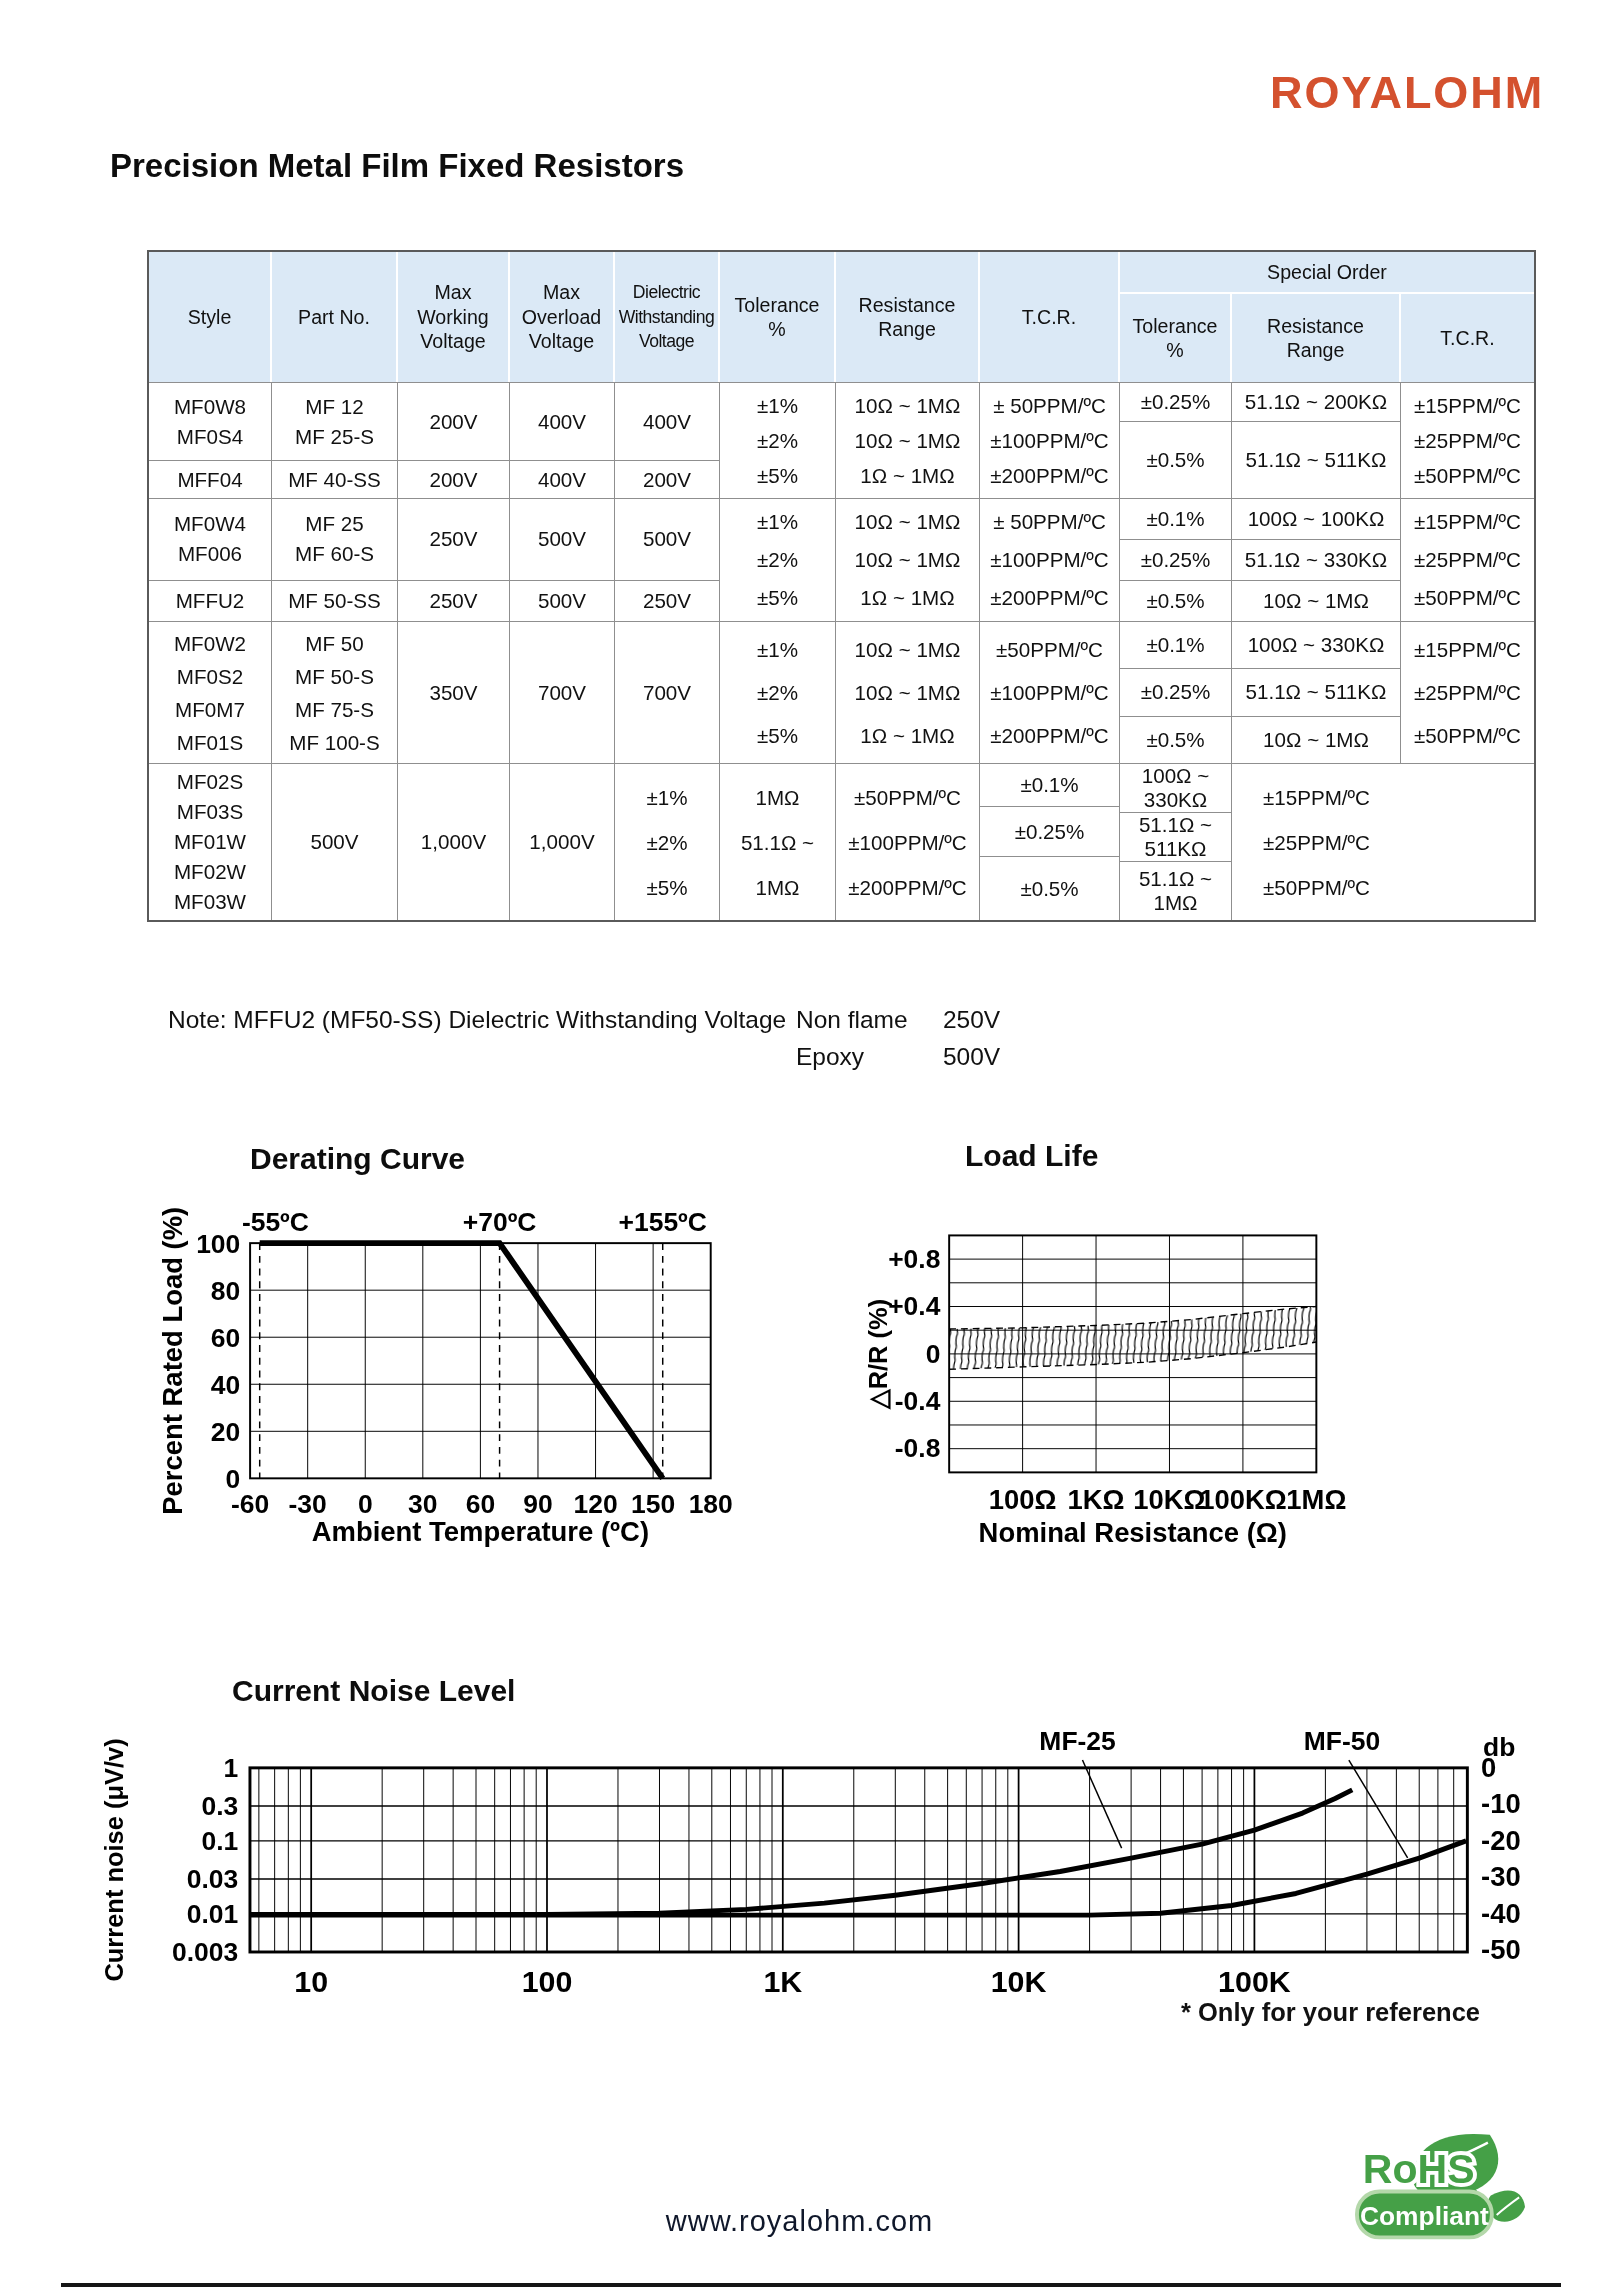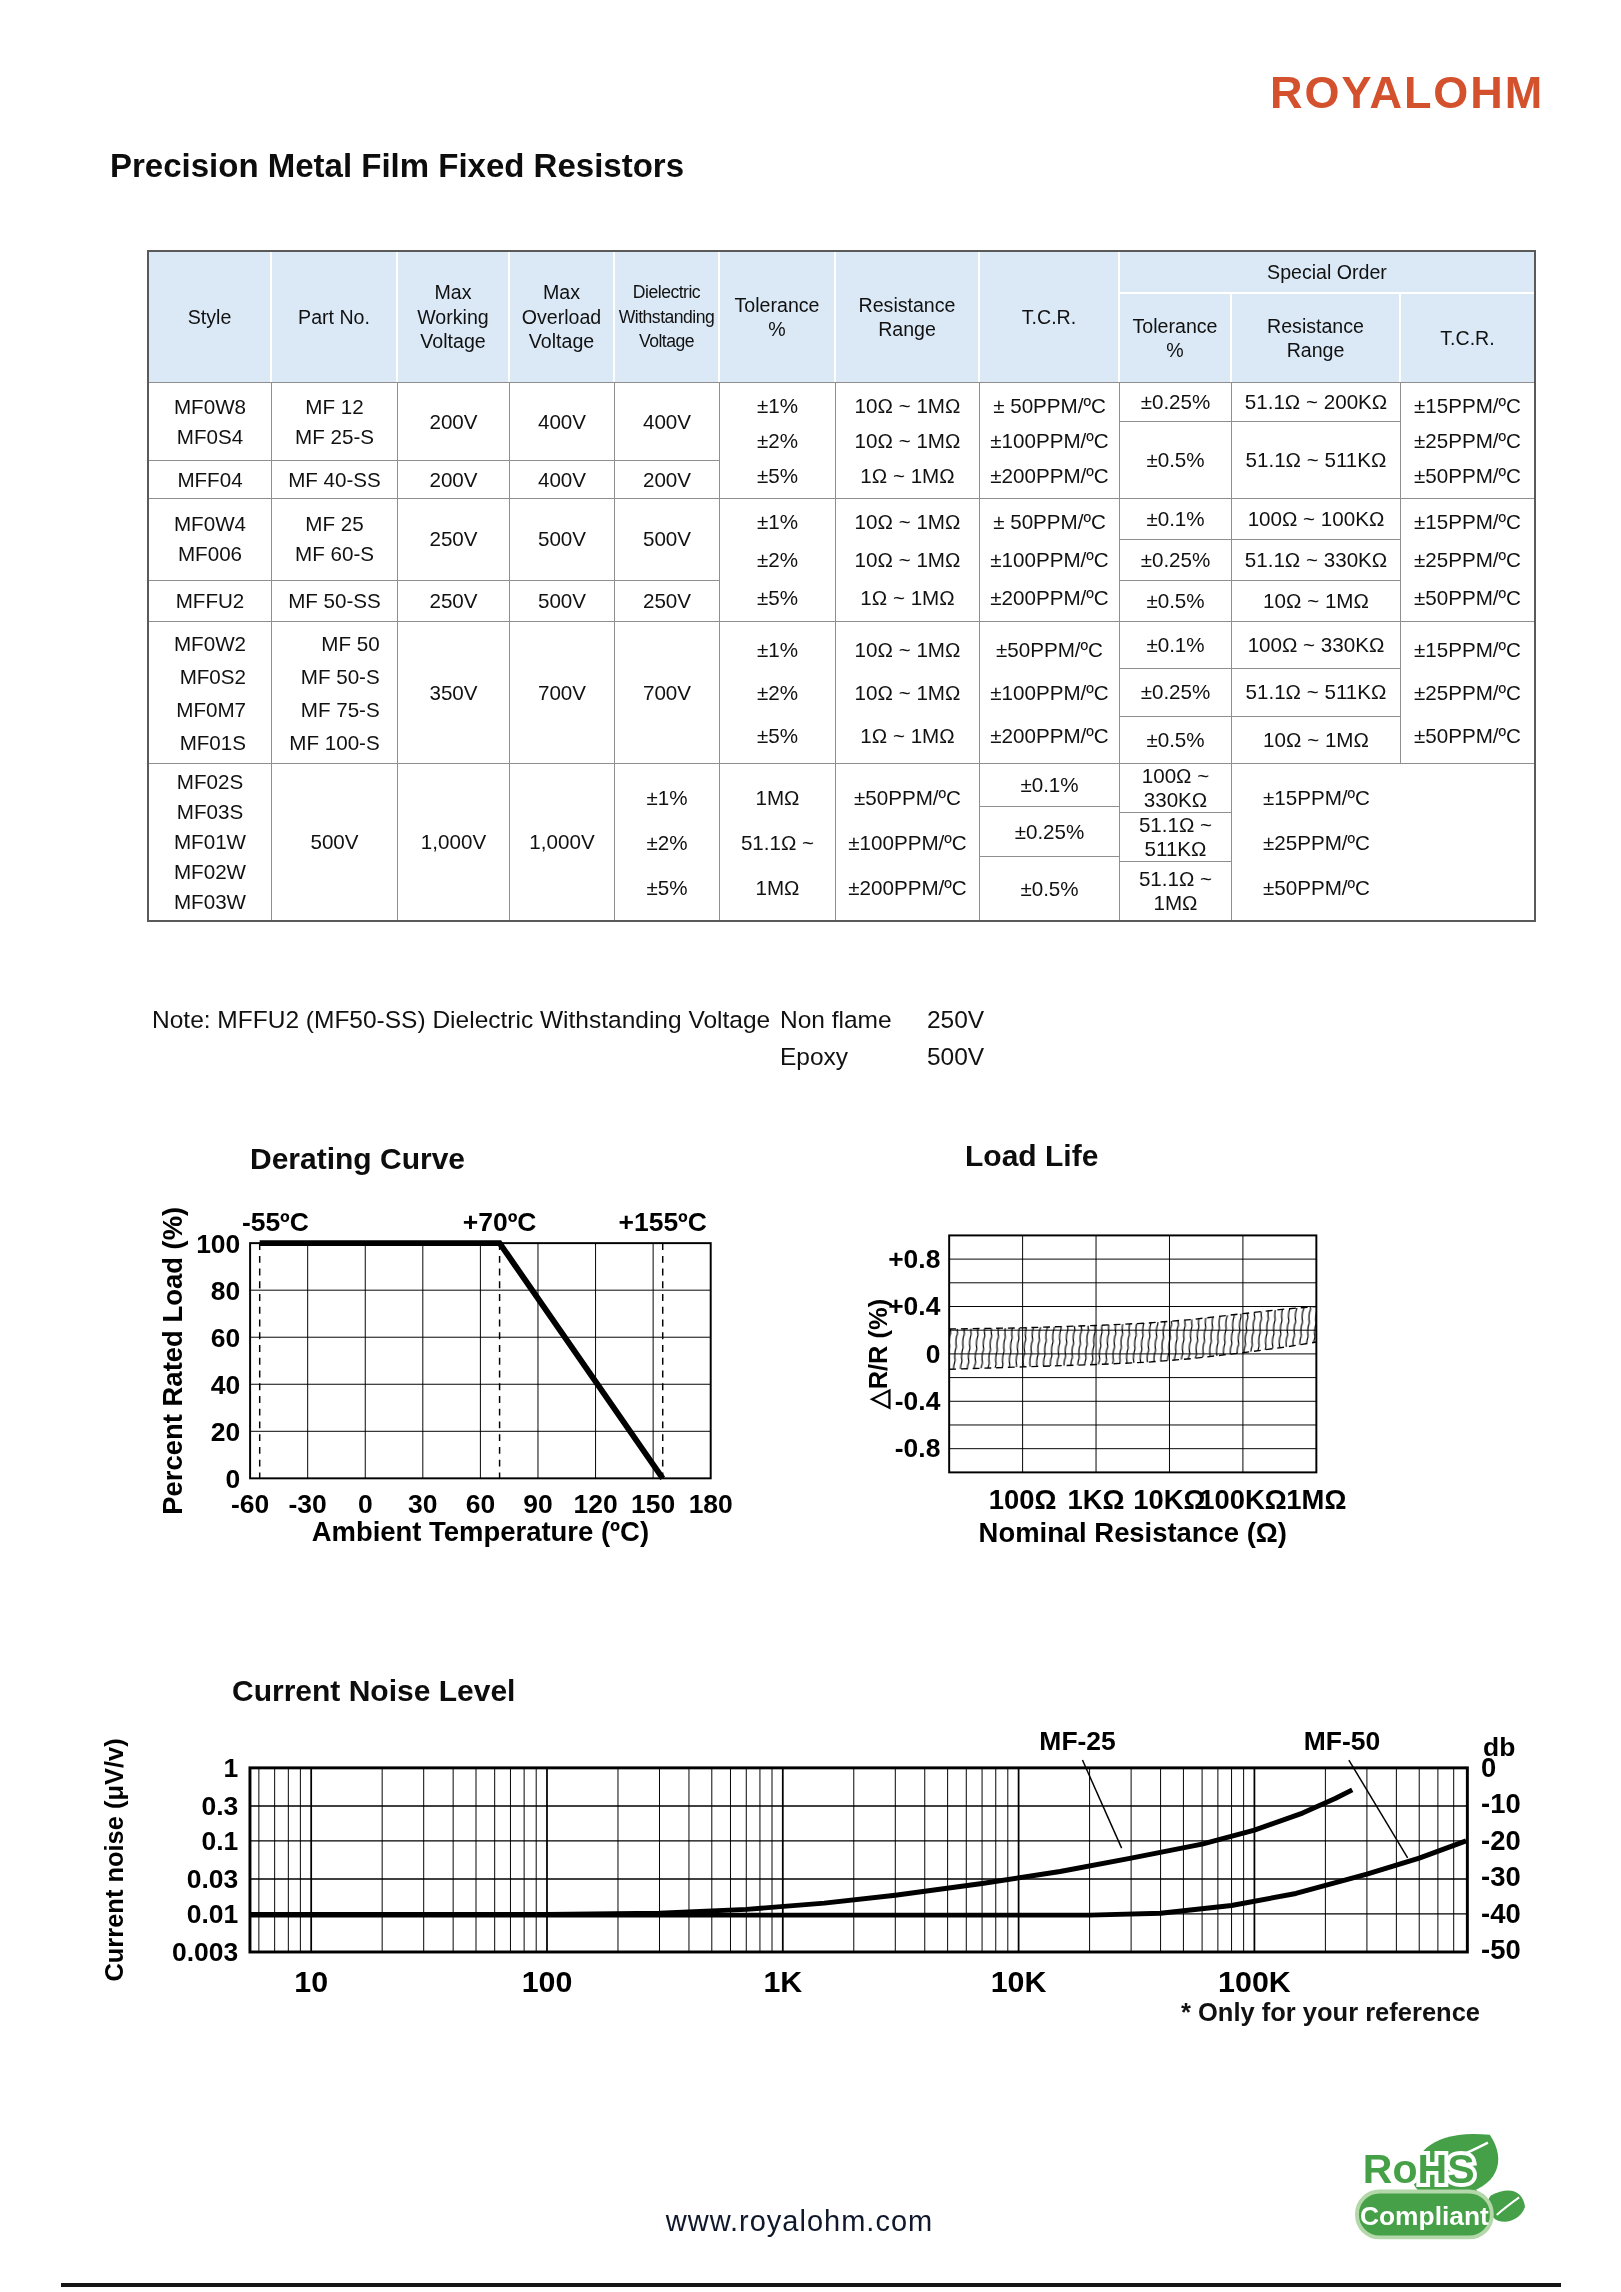--- a/index.html
+++ b/index.html
@@ -27,24 +27,24 @@
   .trow.first{border-top:none;}
   .g1{height:115px;}.g2{height:123px;}.g3{height:142px;}.g4{height:157px;}
   .cell{display:flex;align-items:center;justify-content:center;text-align:center;
         white-space:pre-line;border-right:1px solid #8f8f8f;overflow:hidden;}
   .cell.last{border-right:none;}
   .stack{display:flex;flex-direction:column;width:100%;height:100%;}
   .sub{display:flex;align-items:center;justify-content:center;text-align:center;white-space:pre-line;}
   .sub + .sub{border-top:1px solid #8f8f8f;}
   .g1 .lines{line-height:35px;} .g2 .lines{line-height:38px;}
   .g3 .lines{line-height:43px;} .g4 .lines{line-height:45px;}
-  .g1 .pt,.g2 .pt{line-height:30px;} .g3 .pt{line-height:33px;text-align:right;} .g4 .pt{line-height:30px;}
+  .g1 .pt,.g2 .pt{line-height:30px;} .g3 .pt{line-height:33px;} .g4 .pt{line-height:30px;}
 
   
-  .note{position:absolute;left:152px;top:1006px;font-size:24.5px;display:flex;align-items:flex-start;}
+  .note{position:absolute;left:168px;top:1006px;font-size:24.5px;display:flex;align-items:flex-start;}
   .note-prefix{margin-right:9.8px;}
   .note-tbl{display:grid;grid-template-columns:147px auto;row-gap:8.8px;}
 
   
   .chart-title{position:absolute;font-size:30px;font-weight:bold;color:#0d0d0d;}
   #t-derating{left:250px;top:1142px;} #t-loadlife{left:965px;top:1139px;} #t-noise{left:232px;top:1674px;}
   svg{position:absolute;overflow:visible;}
   #svg-derating{left:157px;top:1201px;} #svg-loadlife{left:863px;top:1201px;} #svg-noise{left:83px;top:1666px;}
   .tick{font:bold 27px "Liberation Sans",sans-serif;}
   .tick2{font:bold 28px "Liberation Sans",sans-serif;}

